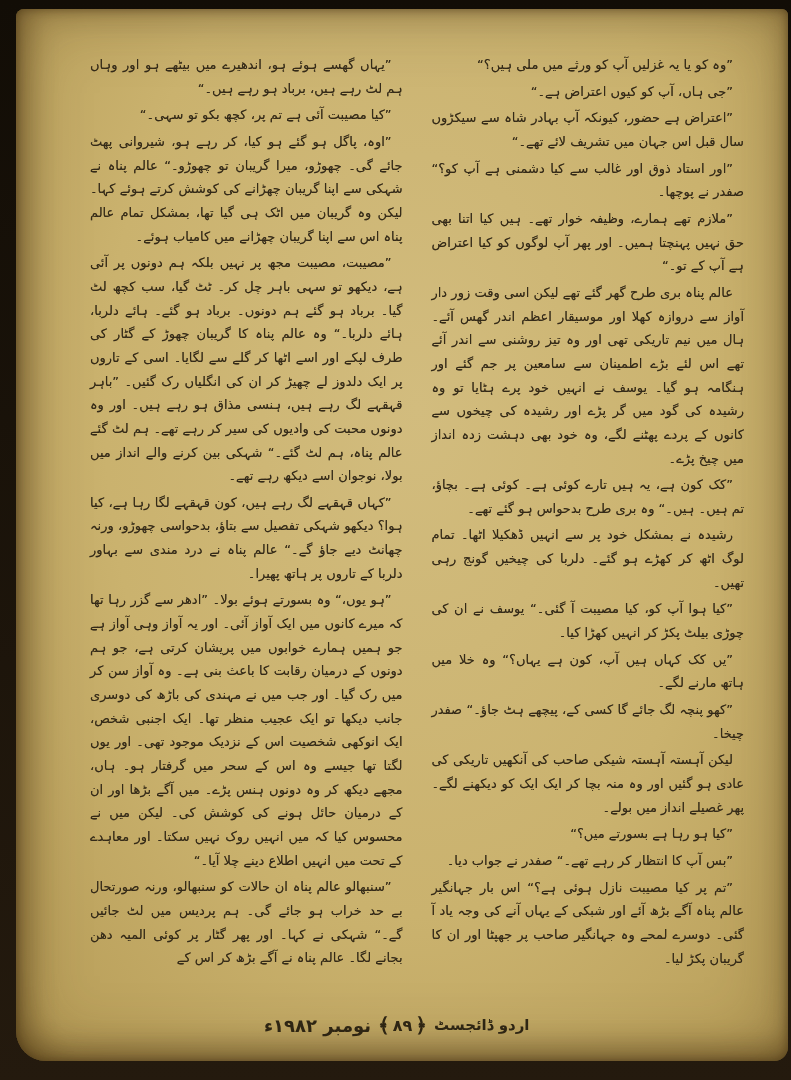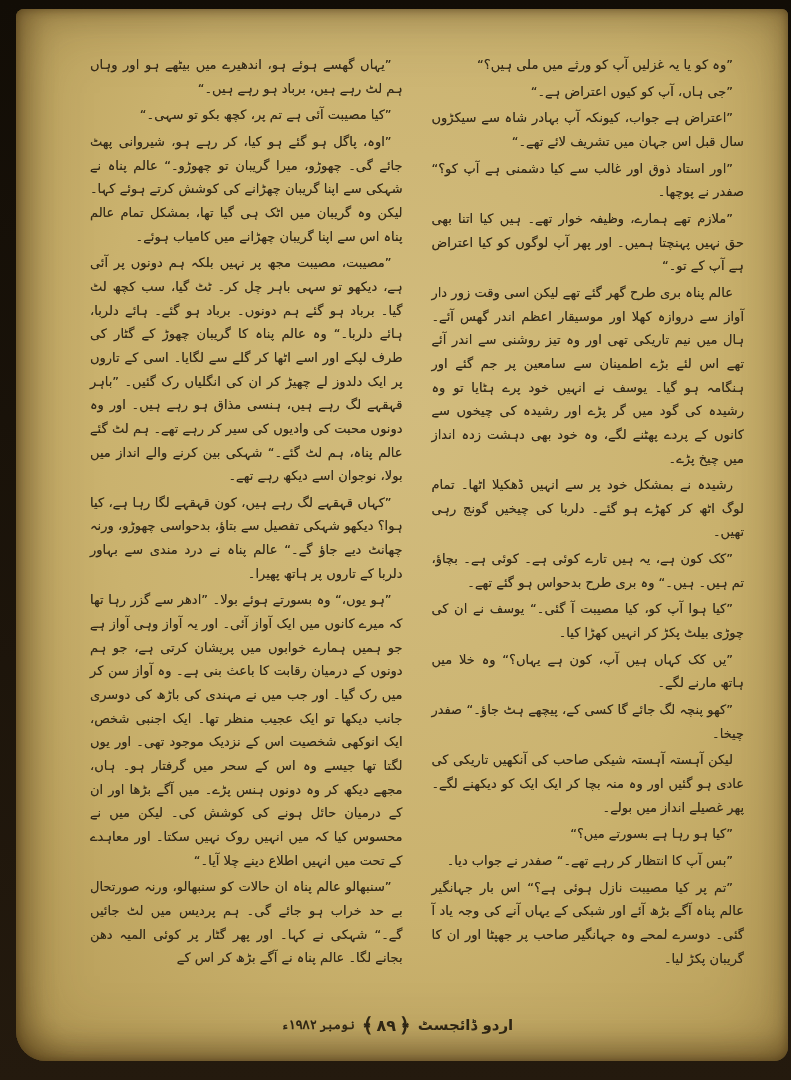--- a/index.html
+++ b/index.html
@@ -74,39 +74,39 @@
   .page-num::before{
     content:"﴿";
     font-size:20px;
     margin-left:3px;
   }
   .page-num::after{
     content:"﴾";
     font-size:20px;
     margin-right:3px;
   }
-  .footer .issue{ font-size:12px;font-family:Liberation Serif, serif; }
+  .footer .issue{ font-size:18px; }
 </style>
 </head>
 <body>
 
 <div class="scan-edge"></div>
 
 <div class="paper">
 
   <div class="text-area">
     <div class="column right-col">
         <p class="para">”وہ کو یا یہ غزلیں آپ کو ورثے میں ملی ہیں؟“</p>
         <p class="para">”جی ہاں، آپ کو کیوں اعتراض ہے۔“</p>
-        <p class="para">”اعتراض ہے جواب، کیونکہ آپ بہادر شاہ سے سیکڑوں سال قبل اس جہان میں تشریف لائے تھے۔“</p>
+        <p class="para">”اعتراض ہے حضور، کیونکہ آپ بہادر شاہ سے سیکڑوں سال قبل اس جہان میں تشریف لائے تھے۔“</p>
         <p class="para">”اور استاد ذوق اور غالب سے کیا دشمنی ہے آپ کو؟“ صفدر نے پوچھا۔</p>
         <p class="para">”ملازم تھے ہمارے، وظیفہ خوار تھے۔ ہیں کیا اتنا بھی حق نہیں پہنچتا ہمیں۔ اور پھر آپ لوگوں کو کیا اعتراض ہے آپ کے تو۔“</p>
         <p class="para">عالم پناہ بری طرح گھر گئے تھے لیکن اسی وقت زور دار آواز سے دروازہ کھلا اور موسیقار اعظم اندر گھس آئے۔ ہال میں نیم تاریکی تھی اور وہ تیز روشنی سے اندر آئے تھے اس لئے بڑے اطمینان سے سامعین پر جم گئے اور ہنگامہ ہو گیا۔ یوسف نے انہیں خود پرے ہٹایا تو وہ رشیدہ کی گود میں گر پڑے اور رشیدہ کی چیخوں سے کانوں کے پردے پھٹنے لگے، وہ خود بھی دہشت زدہ انداز میں چیخ پڑے۔</p>
+        <p class="para">”کک کون ہے، یہ ہیں تارے کوئی ہے۔ کوئی ہے۔ بچاؤ، تم ہیں۔ ہیں۔“ وہ بری طرح بدحواس ہو گئے تھے۔</p>
         <p class="para">رشیدہ نے بمشکل خود پر سے انہیں ڈھکیلا اٹھا۔ تمام لوگ اٹھ کر کھڑے ہو گئے۔ دلربا کی چیخیں گونج رہی تھیں۔</p>
-        <p class="para">”کک کون ہے، یہ ہیں تارے کوئی ہے۔ کوئی ہے۔ بچاؤ، تم ہیں۔ ہیں۔“ وہ بری طرح بدحواس ہو گئے تھے۔</p>
         <p class="para">”کیا ہوا آپ کو، کیا مصیبت آ گئی۔“ یوسف نے ان کی چوڑی بیلٹ پکڑ کر انہیں کھڑا کیا۔</p>
         <p class="para">”یں کک کہاں ہیں آپ، کون ہے یہاں؟“ وہ خلا میں ہاتھ مارنے لگے۔</p>
         <p class="para">”کھو پنچہ لگ جائے گا کسی کے، پیچھے ہٹ جاؤ۔“ صفدر چیخا۔</p>
         <p class="para">لیکن آہستہ آہستہ شیکی صاحب کی آنکھیں تاریکی کی عادی ہو گئیں اور وہ منہ بچا کر ایک ایک کو دیکھنے لگے۔ پھر غصیلے انداز میں بولے۔</p>
         <p class="para">”کیا ہو رہا ہے بسورتے میں؟“</p>
         <p class="para">”بس آپ کا انتظار کر رہے تھے۔“ صفدر نے جواب دیا۔</p>
         <p class="para">”تم پر کیا مصیبت نازل ہوئی ہے؟“ اس بار جہانگیر عالم پناہ آگے بڑھ آئے اور شبکی کے یہاں آنے کی وجہ یاد آ گئی۔ دوسرے لمحے وہ جہانگیر صاحب پر جھپٹا اور ان کا گریبان پکڑ لیا۔</p>
       </div>
 
     <div class="col-divider"></div>

